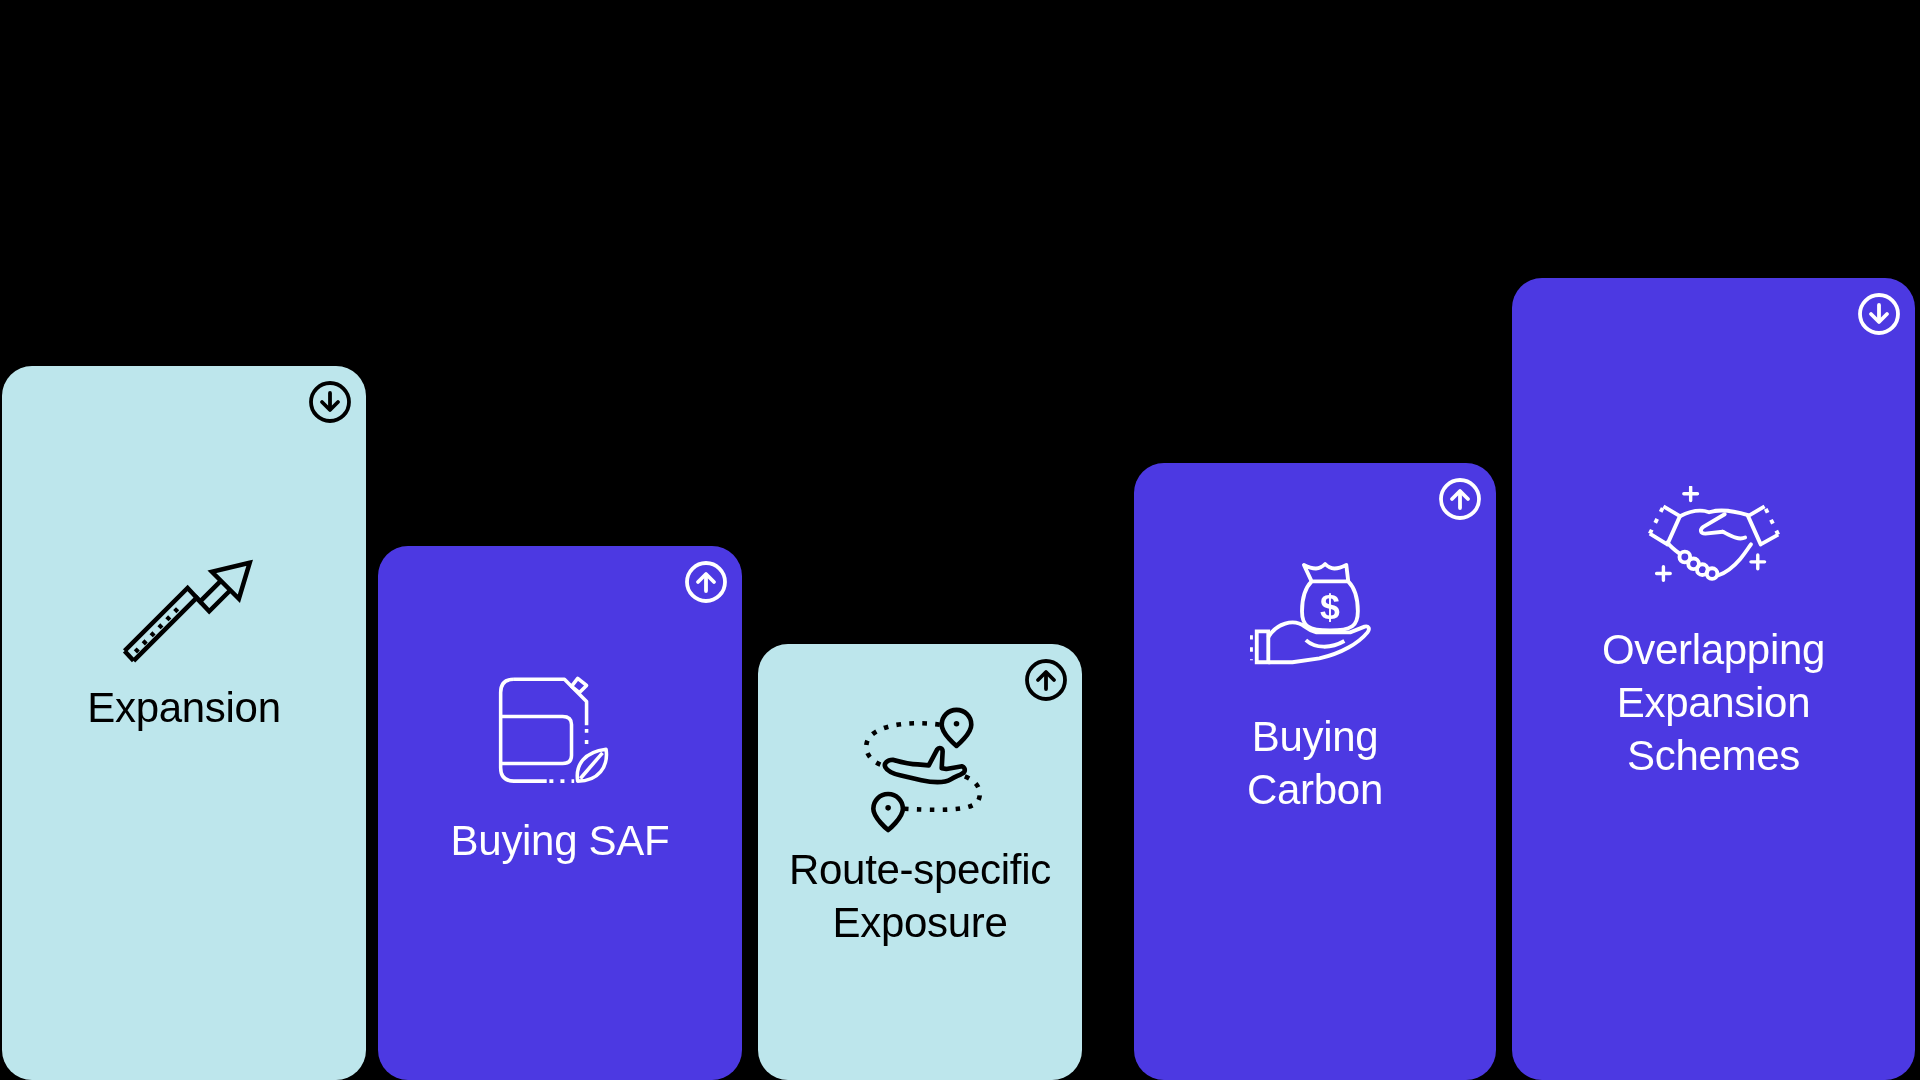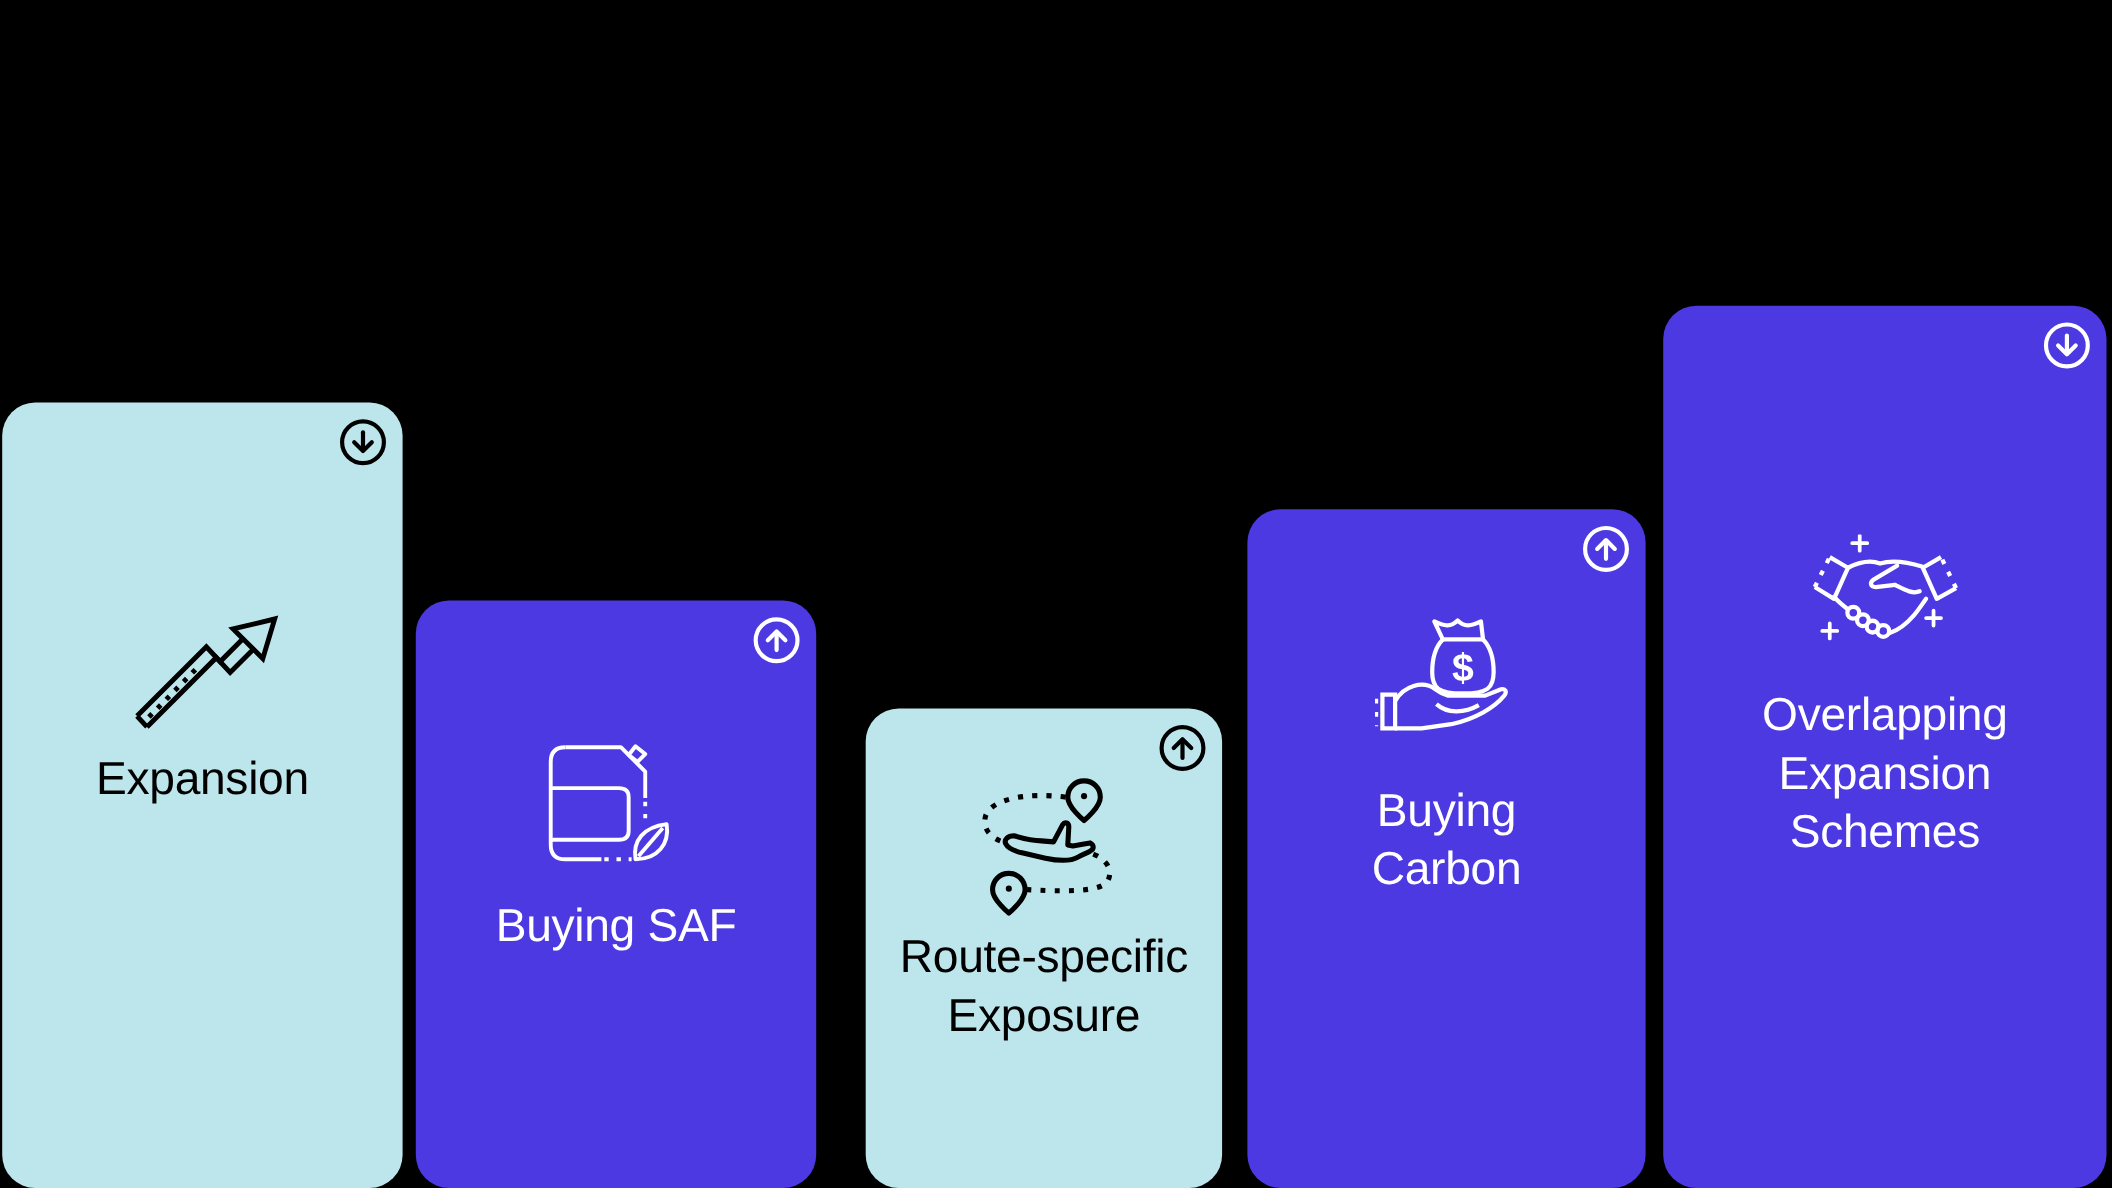--- a/index.html
+++ b/index.html
@@ -9,21 +9,21 @@
   }
   .card{
     position:absolute;bottom:0;border-radius:30px;box-sizing:border-box;
     display:flex;flex-direction:column;align-items:center;
   }
   .card--light{background:#BDE6EC;color:#000000;}
   .card--purple{background:#4C39E2;color:#FFFFFF;}
 
   #card-expansion{left:2px;top:366px;width:364px;}
   #card-saf{left:378px;top:546px;width:364px;}
-  #card-route{left:758px;top:644px;width:324px;margin-left:29px;}
+  #card-route{left:758px;top:644px;width:324px;}
   #card-carbon{left:1134px;top:463px;width:362px;}
   #card-compliance{left:1512px;top:278px;width:403px;}
 
   .badge{position:absolute;top:14px;right:14px;width:44px;height:44px;}
   .badge svg{display:block;}
 
   .icon svg{display:block;}
   #card-expansion .icon{margin-top:192px;}
   #card-saf .icon{margin-top:120px;}
   #card-route .icon{margin-top:50px;}

